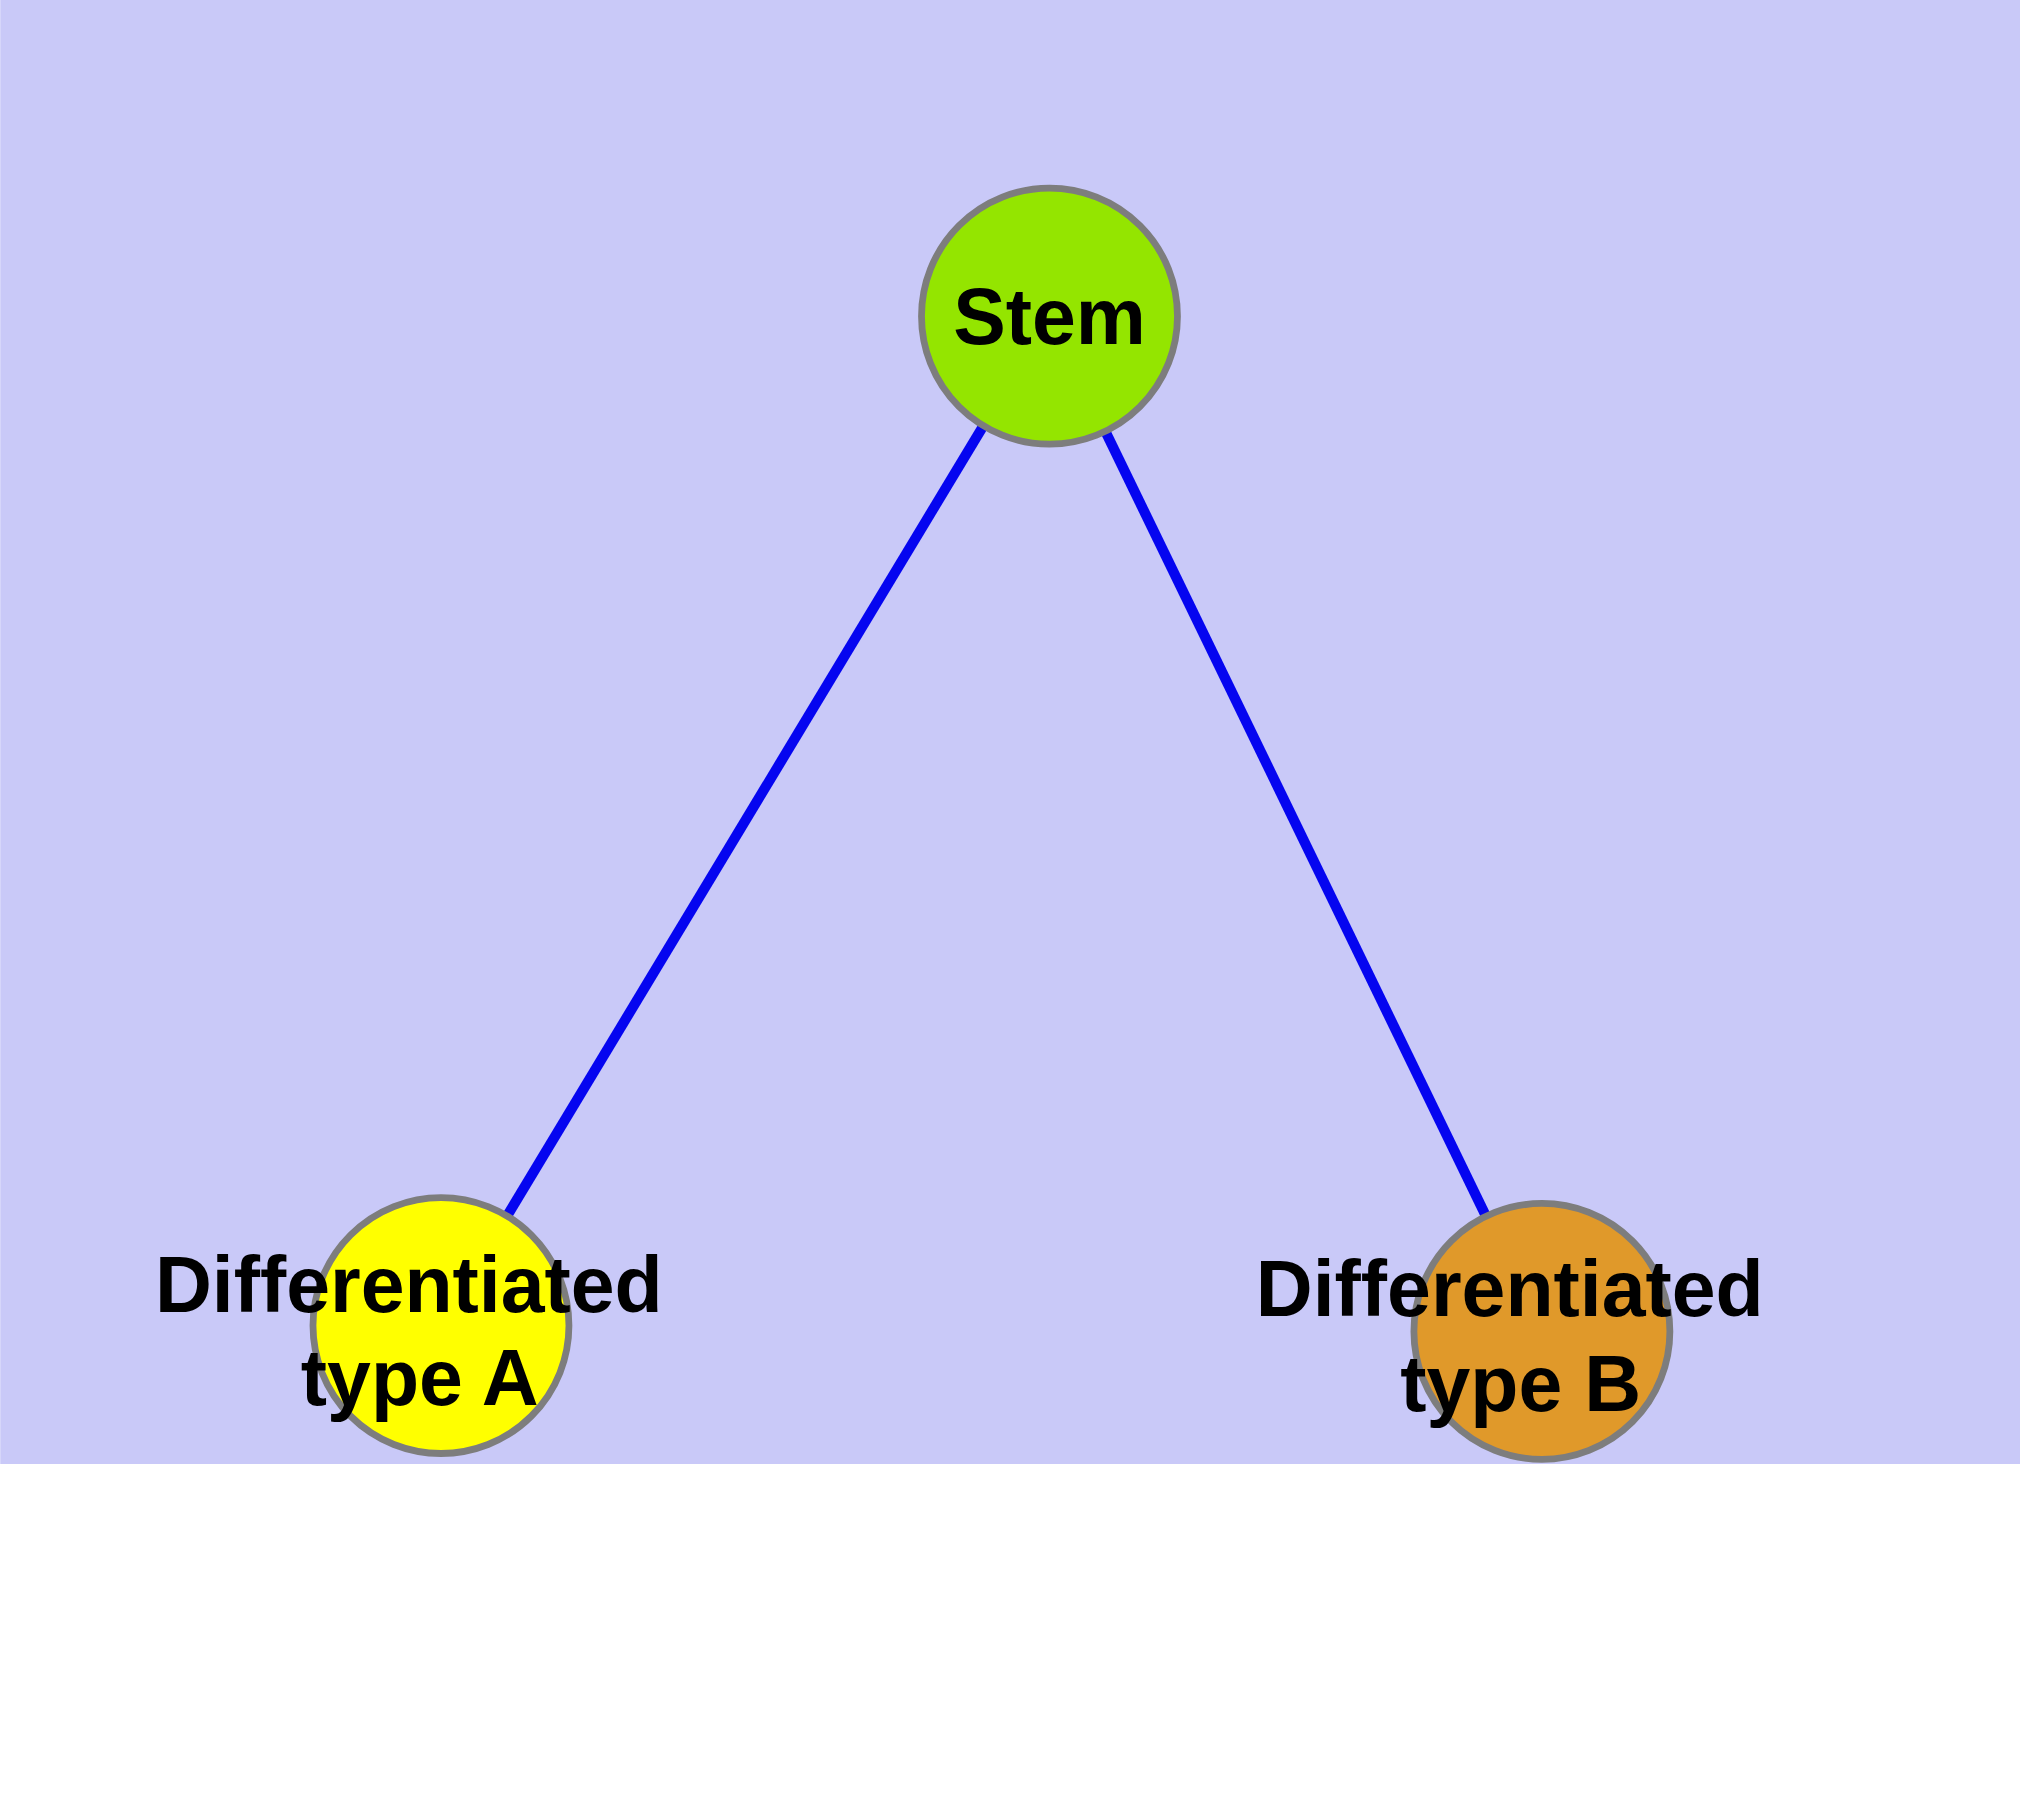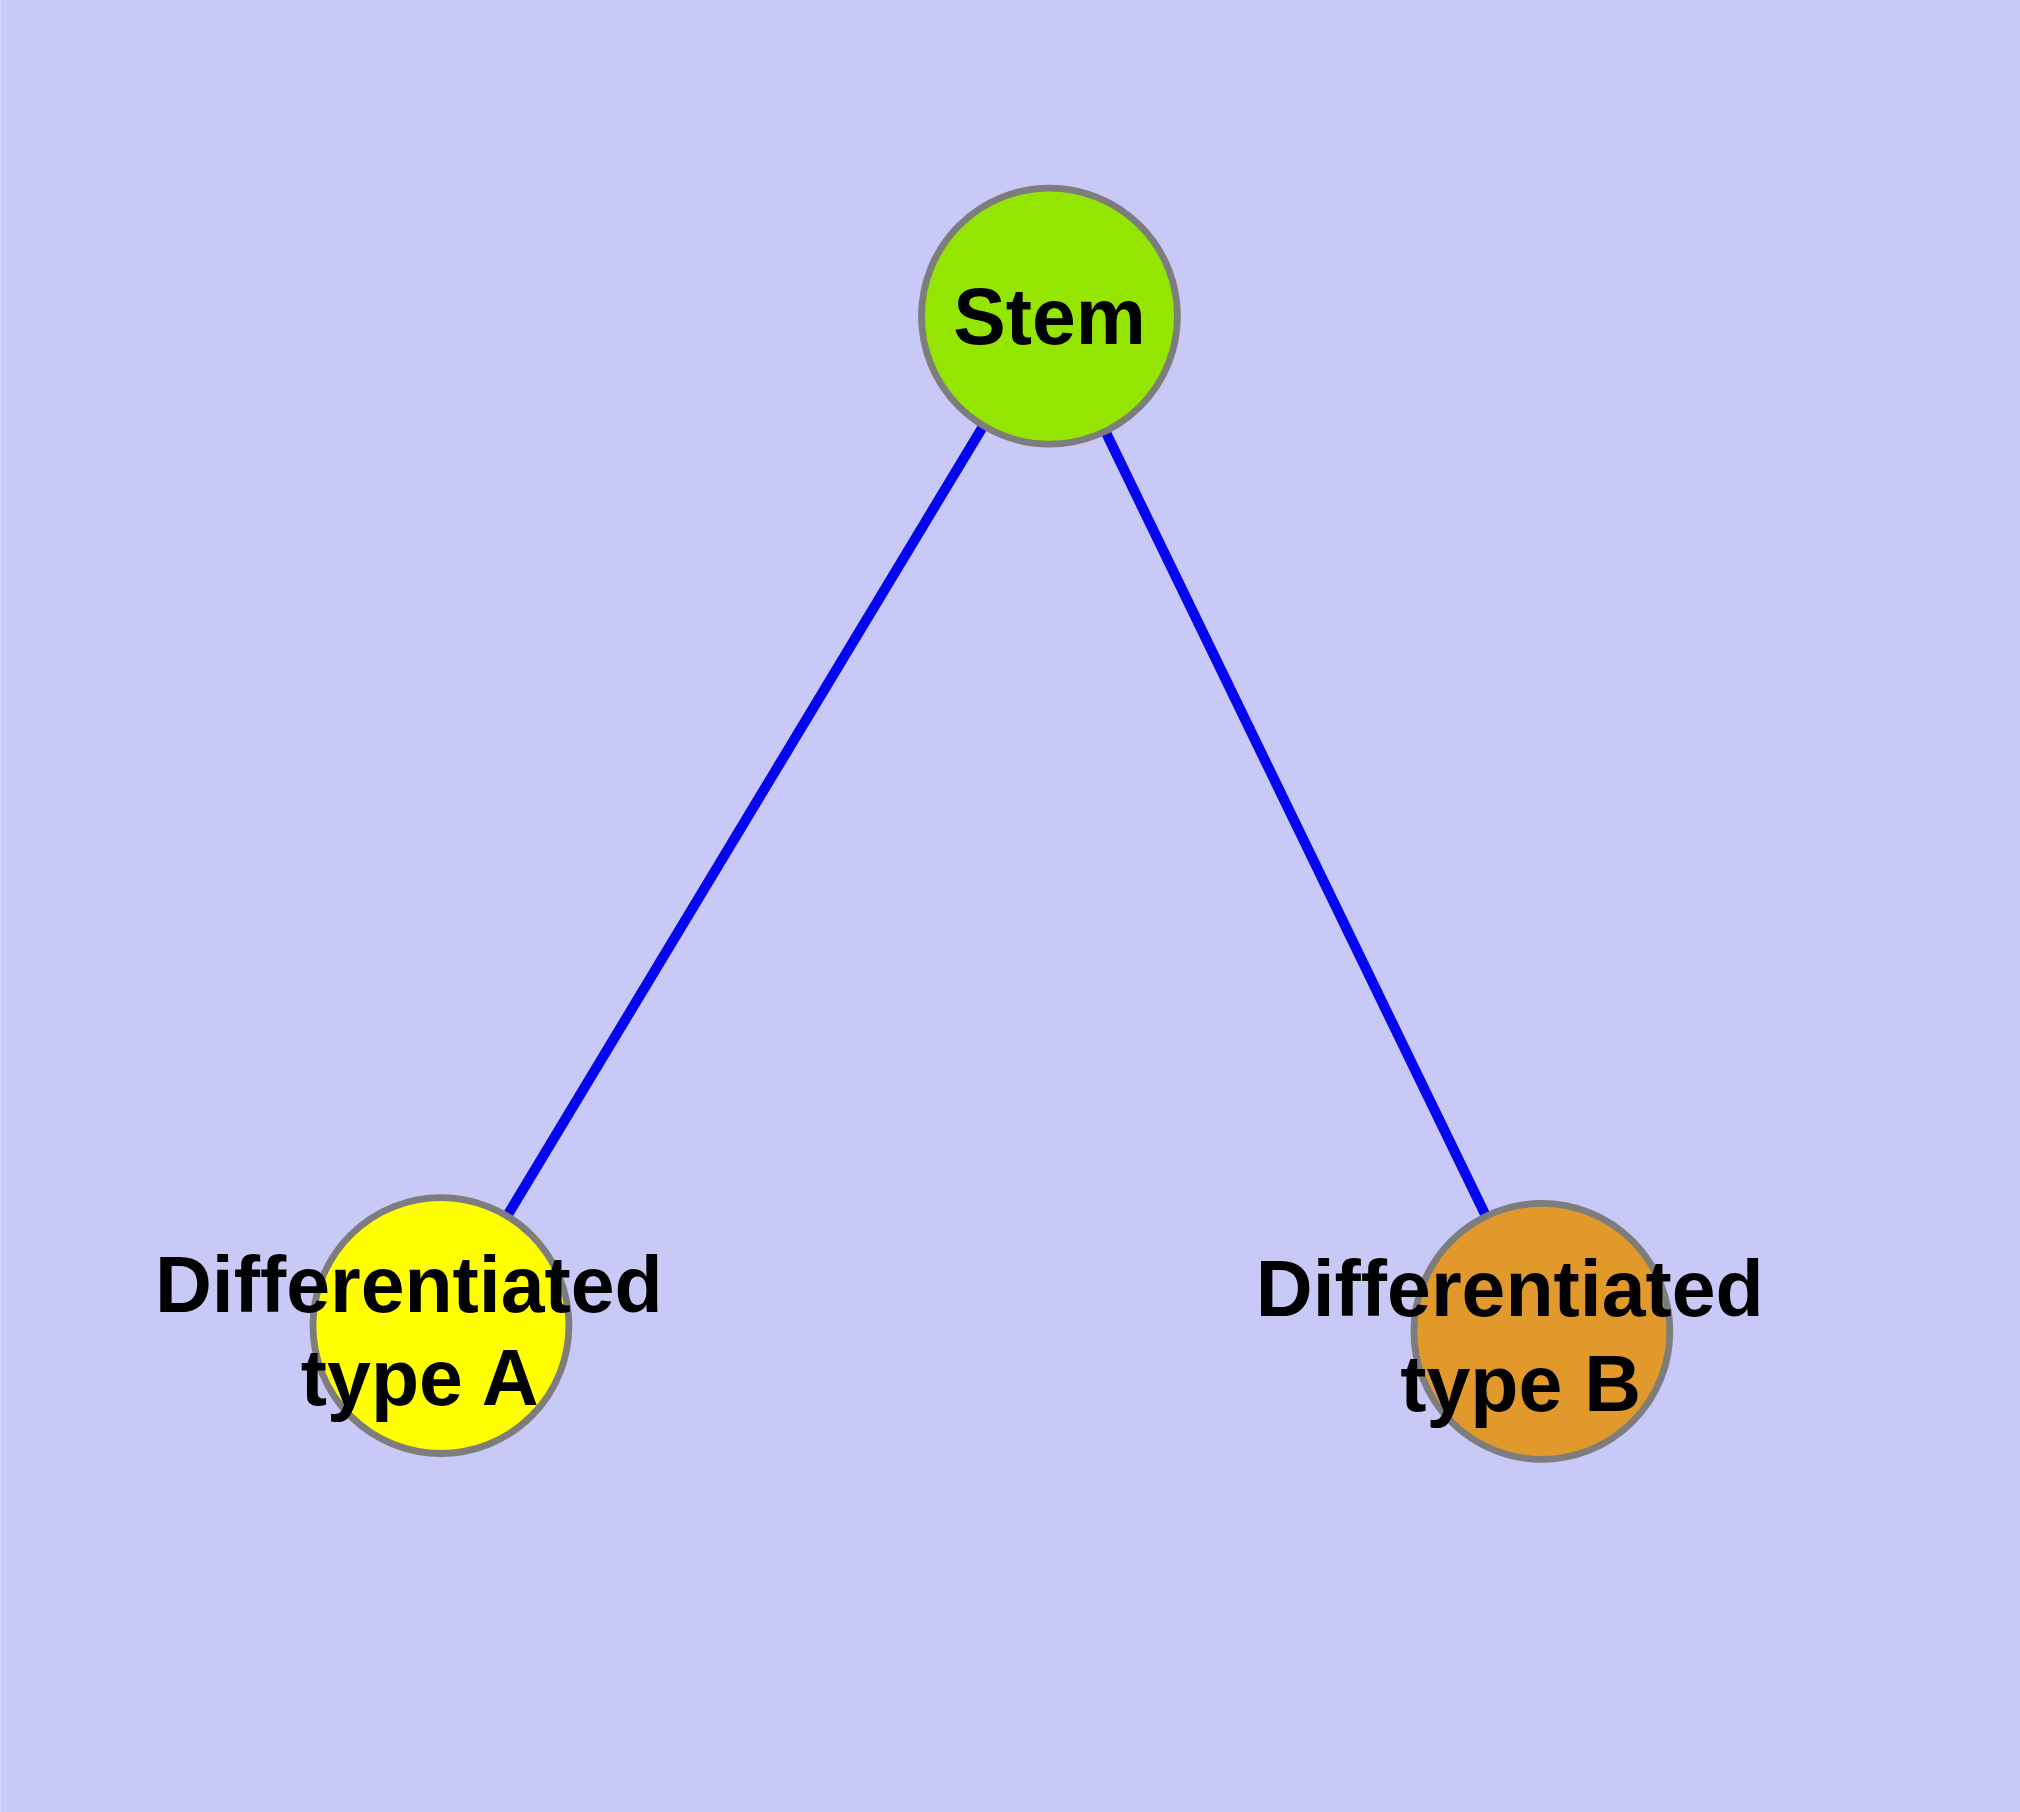--- a/index.html
+++ b/index.html
@@ -3,21 +3,21 @@
 <meta charset="utf-8">
 <style>
   html, body {
     margin: 0;
     padding: 0;
     background: #ffffff;
   }
   #stage {
     position: relative;
     width: 2021px;
-    height: 1812px;
+    height: 1464px;
     overflow: hidden;
     font-family: "Liberation Sans", sans-serif;
   }
   #stage svg {
     display: block;
     width: 2021px;
     height: 1812px;
   }
   .edge {
     stroke-width: 12px;

